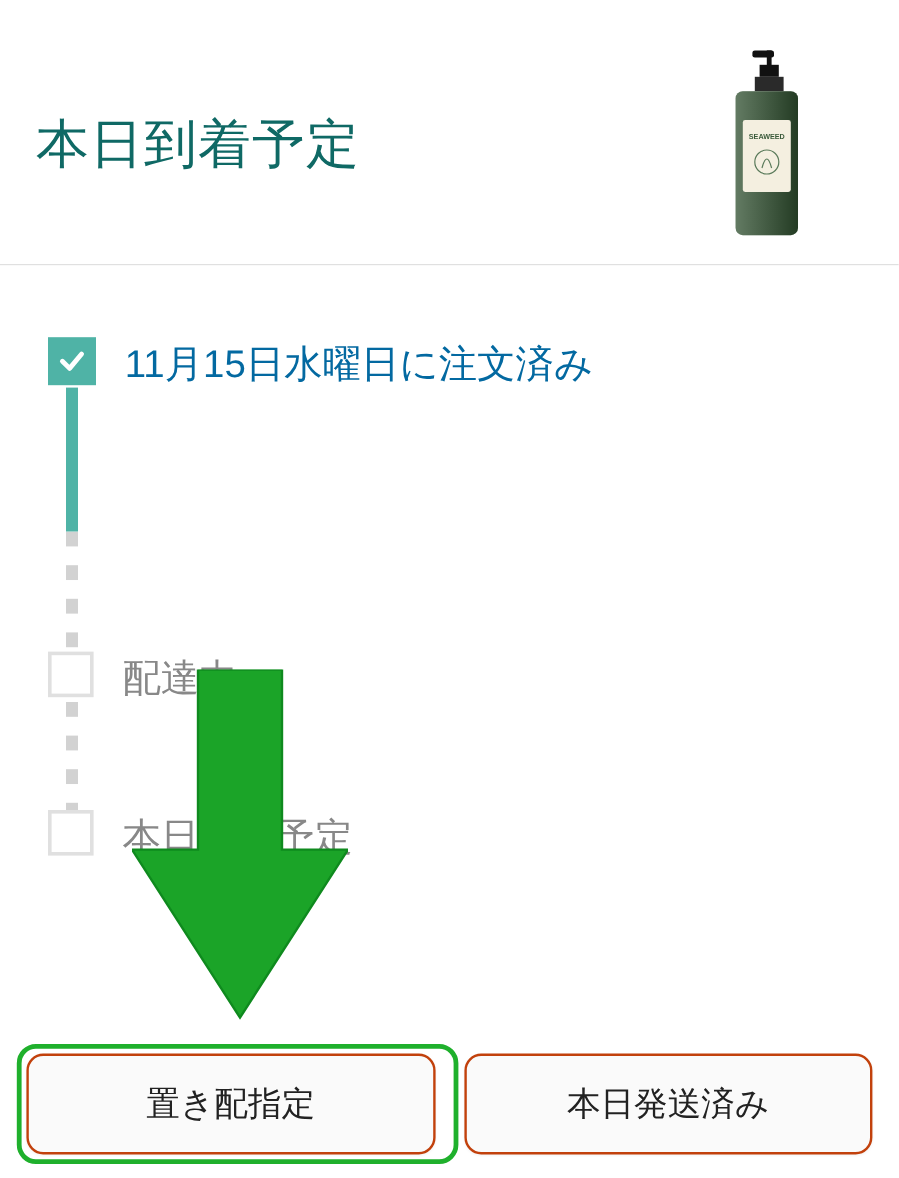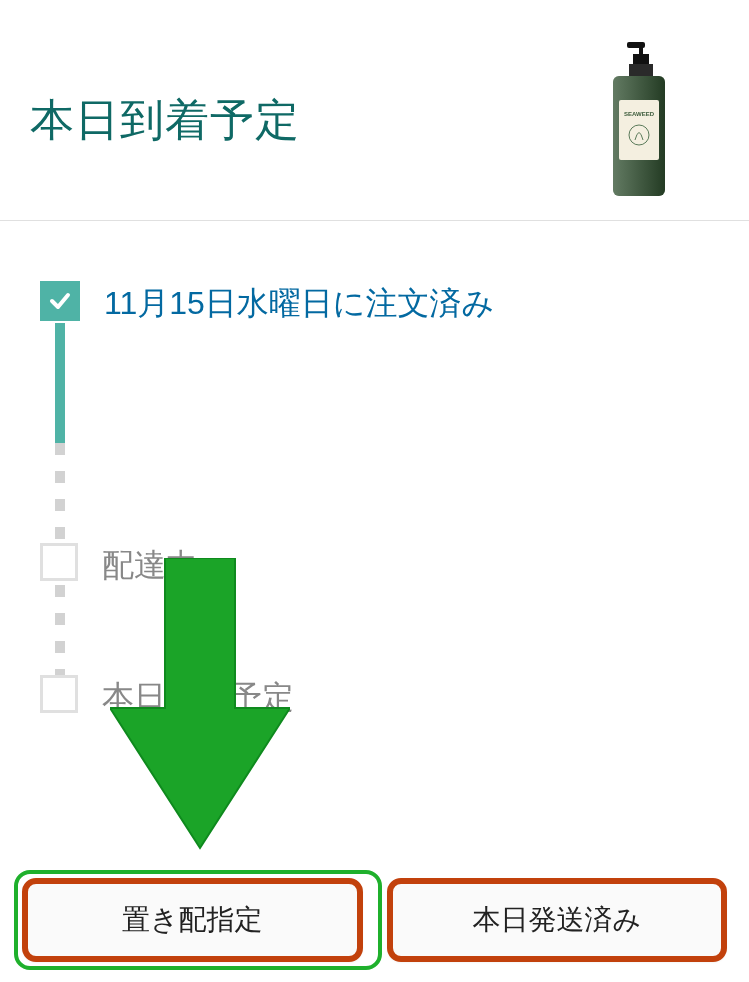--- a/index.html
+++ b/index.html
@@ -104,21 +104,21 @@
     left: 0;
     right: 0;
     bottom: 20px;
     display: flex;
     gap: 24px;
     padding: 0 22px;
   }
   .action-button {
     flex: 1;
     height: 84px;
-    border: 6px solid #c2410c;
+    border: 2px solid #c2410c;
     border-radius: 14px;
     background: #fafafa;
     font-size: 28px;
     color: #222;
     display: flex;
     align-items: center;
     justify-content: center;
     cursor: pointer;
     box-shadow: 0 1px 2px rgba(0,0,0,0.04);
   }

